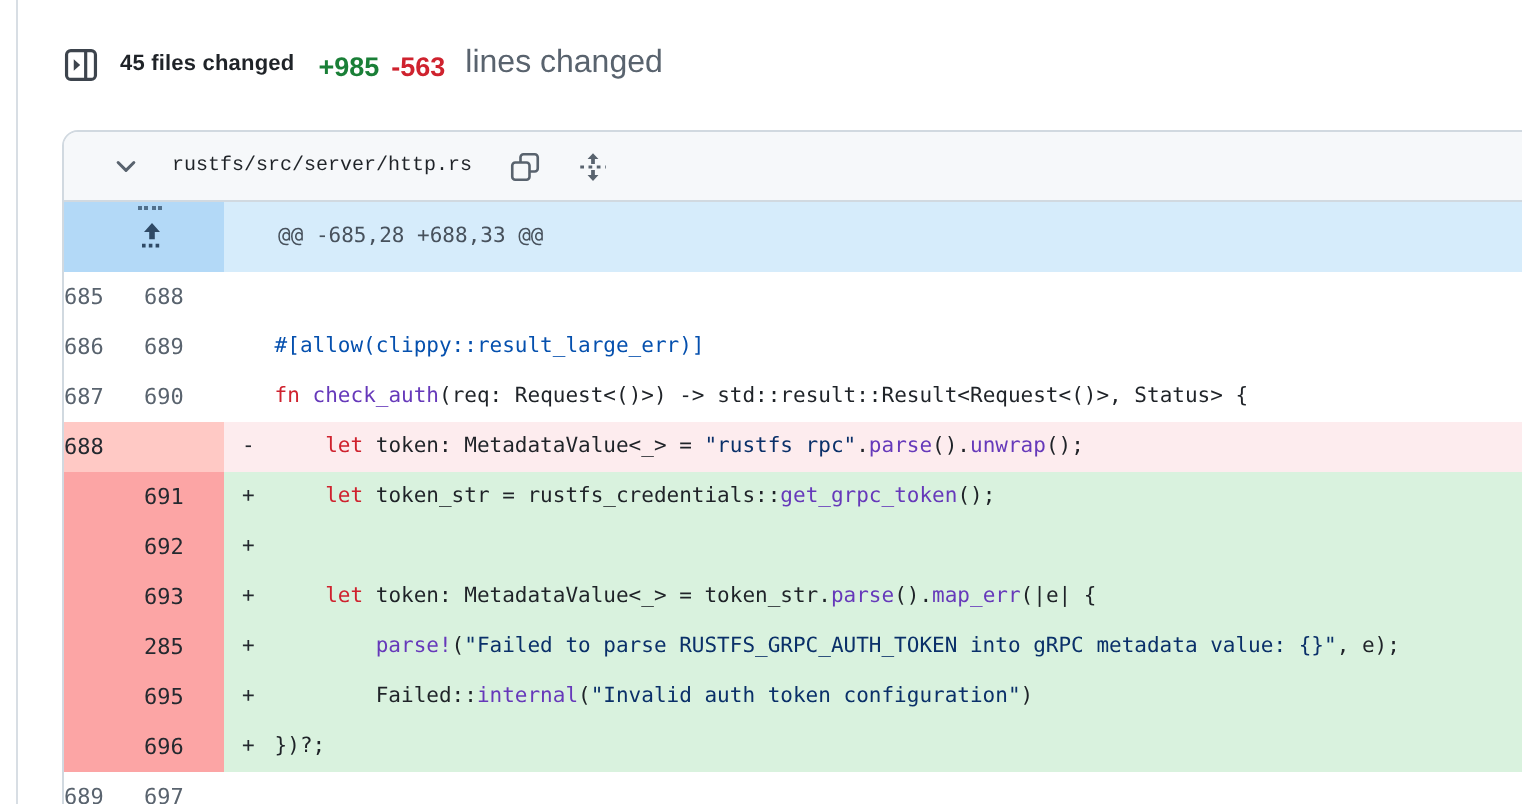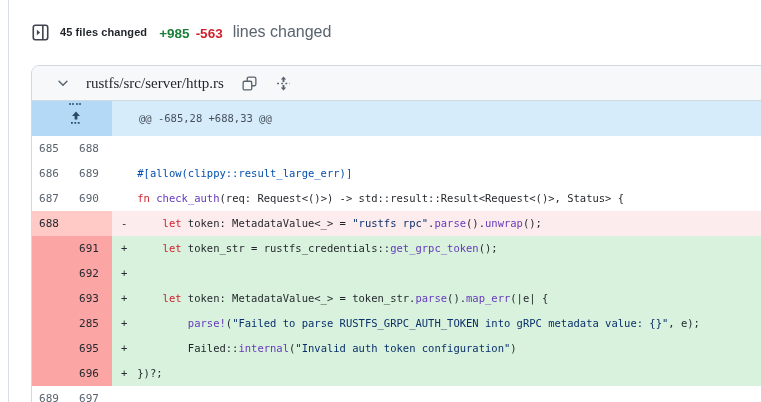--- a/index.html
+++ b/index.html
@@ -24,31 +24,31 @@
     position:absolute;left:31px;top:65px;width:742px;height:400px;
     border:1px solid #d1d9e0;border-radius:8px 8px 0 0;background:#fff;
     box-sizing:border-box;overflow:hidden;
   }
   .file-head{
     height:34px;background:#f6f8fa;border-bottom:1px solid #d1d9e0;
     display:flex;align-items:center;padding-left:20px;
   }
   .chev-btn{width:22px;height:22px;border:none;background:transparent;padding:0;cursor:pointer;display:flex;align-items:center;justify-content:center;}
   .file-path{
-    font-family:Liberation Serif, serif;
-    font-size:15px;color:#1f2328;margin-left:12px;text-decoration:none;cursor:pointer;
+    font-family:Liberation Mono, monospace;
+    font-size:10px;color:#1f2328;margin-left:12px;text-decoration:none;cursor:pointer;
   }
   .head-btn{width:24px;height:24px;border:none;background:transparent;padding:0;cursor:pointer;display:flex;align-items:center;justify-content:center;}
   .copy-btn{margin-left:14px;}
   .unfold-btn{margin-left:10px;}
 
   
   .diff{font-family:"DejaVu Sans Mono","Liberation Mono",monospace;font-size:10.5px;}
   .drow{display:flex;height:25px;line-height:25px;}
-  .num{width:40px;box-sizing:border-box;text-align:center;padding-right:6px;color:#59636e;cursor:pointer;font-size:11px;flex:none;}
+  .num{width:40px;box-sizing:border-box;text-align:left;padding-right:6px;color:#59636e;cursor:pointer;font-size:11px;flex:none;}
   .code{flex:1;position:relative;white-space:pre;color:#1f2328;overflow:hidden;}
   .sign{position:absolute;left:9px;top:0;color:#24292f;}
   .drow.del .num{background:#ffc9c5;color:#24292f;}
   .drow.del .code{background:#fdecee;}
   .drow.add .num{background:#fca5a5;color:#24292f;}
   .drow.add .code{background:#d9f2de;}
 
   .drow.hunk{height:35px;line-height:35px;}
   .hunk-gut{width:80px;flex:none;background:#b3d9f7;position:relative;cursor:pointer;border:none;padding:0;}
   .hunk-gut::before{content:"";position:absolute;top:2px;left:37px;width:12px;border-top:2px dotted #51708c;}

